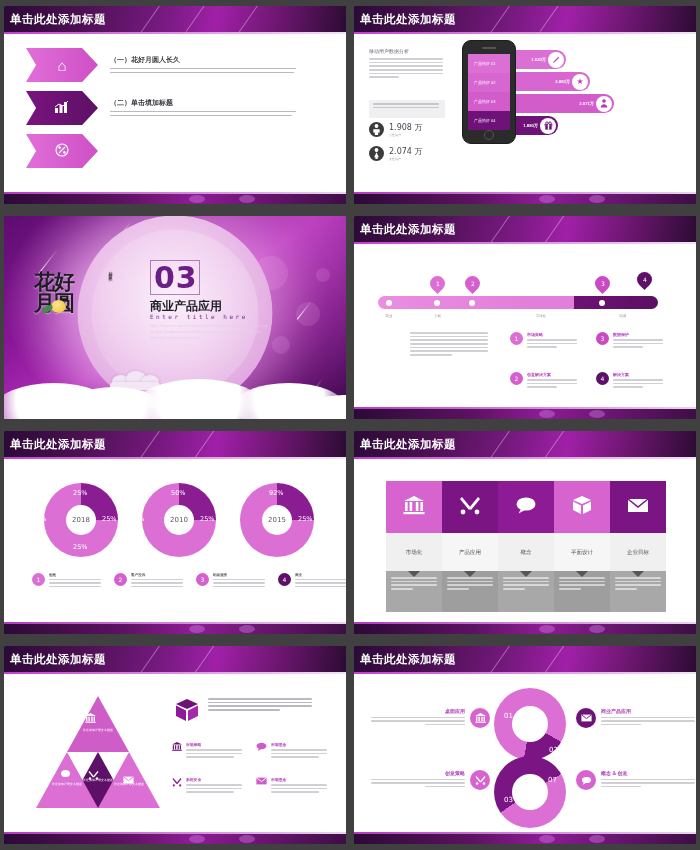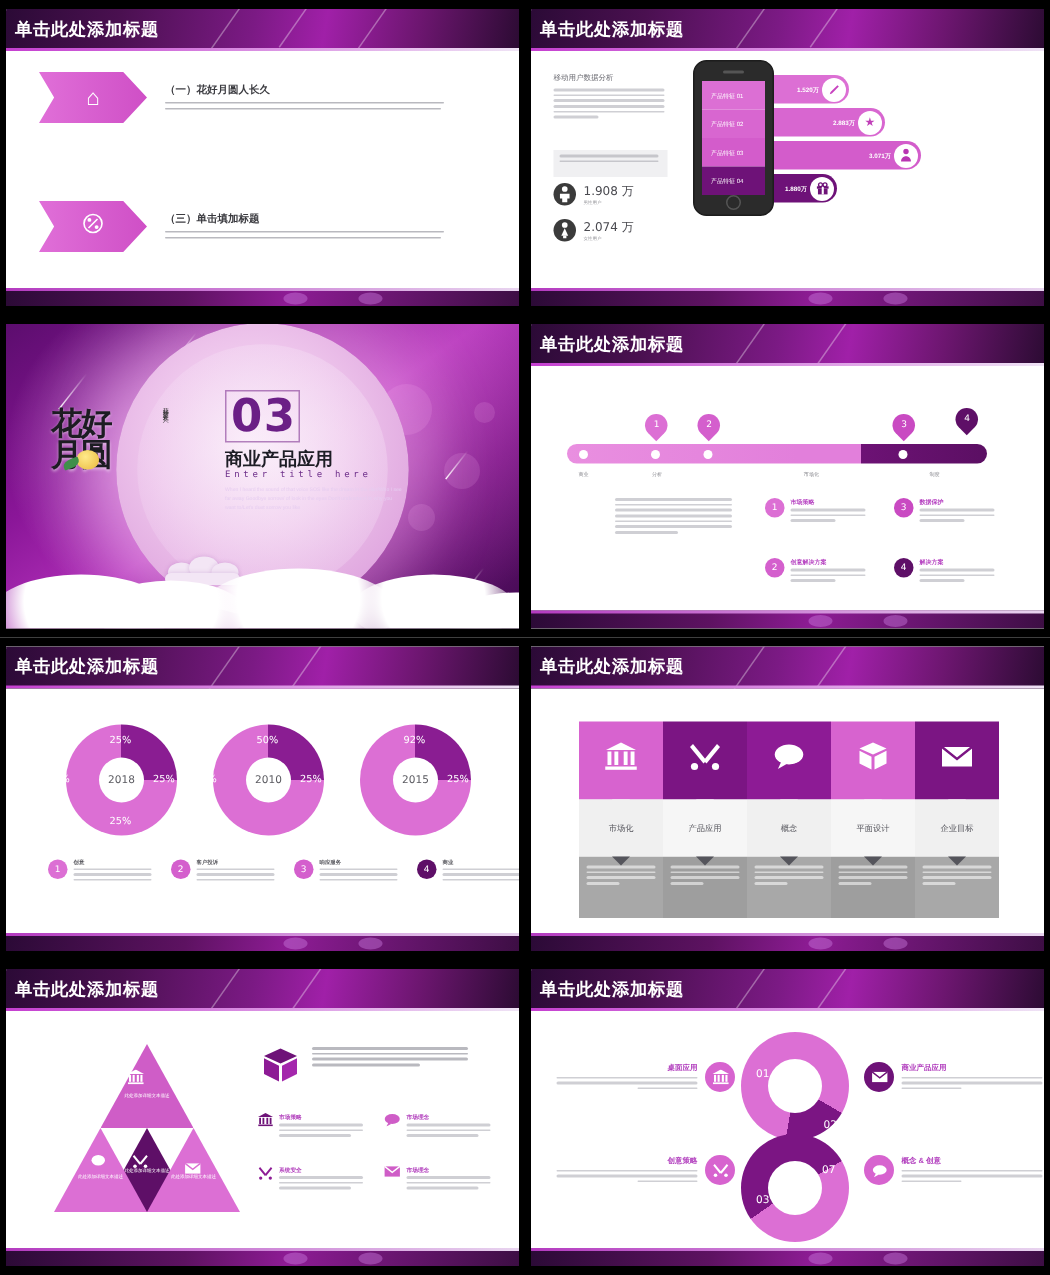--- a/index.html
+++ b/index.html
@@ -7,21 +7,21 @@
     width:700px; height:850px; background:#ffffff;
     font-family:"Liberation Sans","DejaVu Sans",sans-serif;
     overflow:hidden;
   }
   .deck{
     width:700px; height:850px;
     display:grid;
     grid-template-columns:350px 350px;
     grid-template-rows:210px 215px 215px 210px;
   }
-  .slide{ position:relative; overflow:hidden; background:#000000; }
+  .slide{ position:relative; overflow:hidden; background:#404040; }
   .slide-inner{ position:absolute; left:4px; top:6px; right:4px; bottom:6px;
      background:#fff; overflow:hidden; }
 
   
   .hdr{
     position:absolute; left:0; top:0; width:100%; height:28px;
     background:
       linear-gradient(115deg, rgba(255,255,255,.10) 0 1px, transparent 1px 60px),
       linear-gradient(100deg,#2b0a36 0%, #4a1050 22%, #7b1a84 48%, #a020a8 62%, #6d1670 80%, #2c0b33 100%);
     overflow:hidden;
@@ -211,39 +211,52 @@
           <div style="margin-left:12px;">
             <div class="s1-title">（一）花好月圆人长久</div>
             <div class="s1-text">
               <div class="fakeline" style="width:186px"></div>
               <div class="fakeline" style="width:184px"></div>
 
             </div>
           </div>
         </div>
 
+        <div class="chevrow" style="left:22px;top:57px;">
+          <div class="chev c-dark">
+            <div class="shape"></div>
+            <div class="ico">
+              <svg width="16" height="14" viewBox="0 0 16 14">
+                  <rect x="1" y="8" width="3" height="5" fill="#fff"></rect>
+                  <rect x="5.5" y="5" width="3" height="8" fill="#fff"></rect>
+                  <rect x="10" y="2" width="3" height="11" fill="#fff"></rect>
+                  <polyline points="1,7 5,4 9,6 14,1" stroke="#fff" stroke-width="1" fill="none"></polyline>
+                </svg>
+            </div>
+          </div>
+          <div style="margin-left:12px;">
+            <div class="s1-title">（二）单击填加标题</div>
+            <div class="s1-text">
+              <div class="fakeline" style="width:186px"></div>
+              <div class="fakeline" style="width:182px"></div>
+
+            </div>
+          </div>
+        </div>
 
         <div class="chevrow" style="left:22px;top:100px;">
           <div class="chev c-light">
             <div class="shape"></div>
             <div class="ico">
               <svg width="14" height="14" viewBox="0 0 14 14">
                   <circle cx="7" cy="7" r="6" fill="none" stroke="#fff" stroke-width="1.1"></circle>
                   <line x1="4" y1="10" x2="10" y2="4" stroke="#fff" stroke-width="1.1"></line>
                   <circle cx="4.6" cy="4.6" r="1.3" fill="#fff"></circle>
                   <circle cx="9.4" cy="9.4" r="1.3" fill="#fff"></circle>
                 </svg>
-            </div>
-          </div>
-          <div style="margin-left:12px;">
-            <div class="s1-title">（三）单击填加标题</div>
-            <div class="s1-text">
-              <div class="fakeline" style="width:186px"></div>
-              <div class="fakeline" style="width:184px"></div>
-
             </div>
           </div>
         </div>
 
       </div>
       <div class="ftr">
         <div class="dot" style="left:185px"></div>
           <div class="dot" style="left:235px"></div>
       </div>
     </div>

